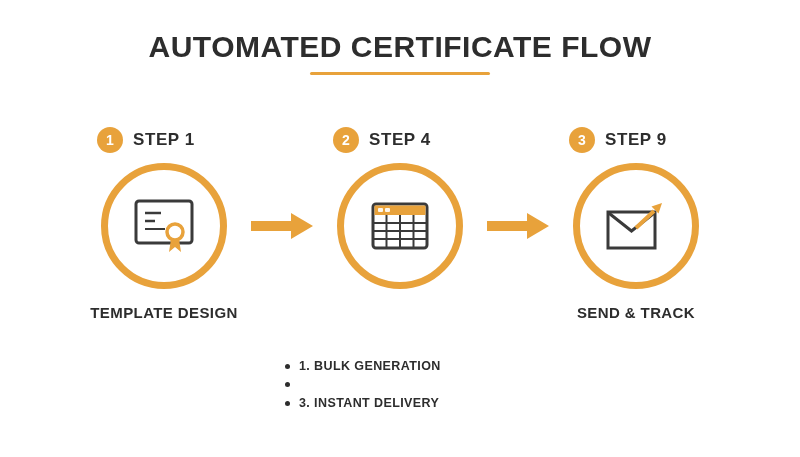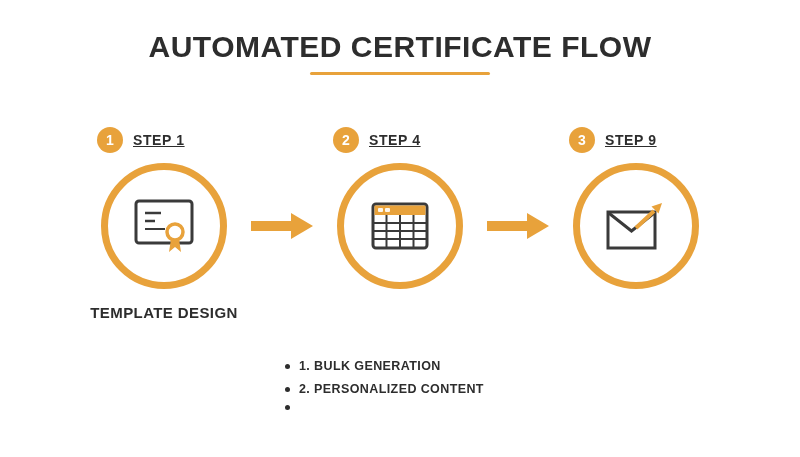--- a/index.html
+++ b/index.html
@@ -60,25 +60,24 @@
     border-radius: 50%;
     background: var(--accent, #E8A23B);
     color: #ffffff;
     font-size: 14px;
     font-weight: bold;
     display: flex;
     align-items: center;
     justify-content: center;
   }
   .step-label {
-    font-size: 14px;
+    font-size: 17px;
     font-weight: bold;
     letter-spacing: 0.6px;
     color: var(--text, #2d2d2d);
-    text-decoration: underline;
   }
   .circle {
     width: 126px;
     height: 126px;
     border: 7px solid var(--accent, #E8A23B);
     border-radius: 50%;
     background: #ffffff;
     display: flex;
     align-items: center;
     justify-content: center;
@@ -197,31 +196,32 @@
         <div class="step-label">STEP 9</div>
       </div>
       <div class="circle">
         <svg width="62" height="52" viewBox="0 0 62 52" aria-hidden="true">
           <rect x="3" y="12" width="47" height="36" fill="#ffffff" stroke="#3a3a3a" stroke-width="3"></rect>
           <path d="M5 14 L26.5 31 L48 14" fill="none" stroke="#3a3a3a" stroke-width="3" stroke-linecap="round"></path>
           <line x1="31" y1="28" x2="49" y2="11" stroke="#E8A23B" stroke-width="4"></line>
           <polygon points="57,3 46.5,6.5 53.5,13.5" fill="#E8A23B"></polygon>
         </svg>
       </div>
+      <div class="step-title">SEND &amp; TRACK</div>
     </div>
 
   </div>
 
   <ul class="features">
     <li>
       <span class="dot"></span>
       <span>1. BULK GENERATION</span>
     </li>
     <li>
       <span class="dot"></span>
-      <span>2. PERSONALIZED CONTENT</span>
     </li>
     <li>
       <span class="dot"></span>
+      <span>3. INSTANT DELIVERY</span>
     </li>
   </ul>
 
 </div>
 
 </body></html>

